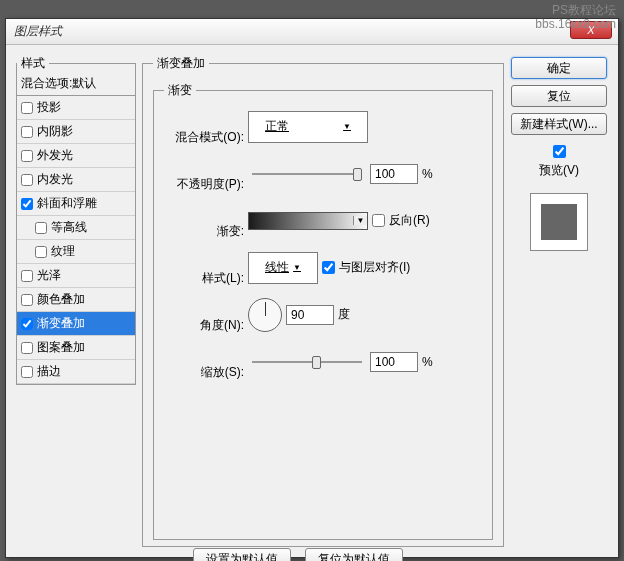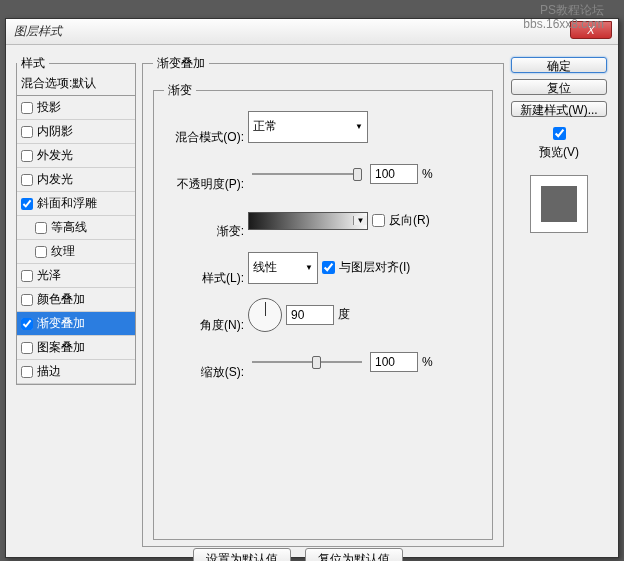--- a/index.html
+++ b/index.html
@@ -1,17 +1,17 @@
 <!DOCTYPE html>
 <html><head>
 <meta charset="utf-8">
 <style>
 * { box-sizing: border-box; margin: 0; padding: 0; font-family: "Microsoft YaHei", SimSun, sans-serif; font-size: 12px; }
 body { background: #5a5a5a; width: 624px; height: 561px; position: relative; }
-.watermark { position: absolute; top: 3px; right: 20px; font-size: 11px; color: #888; text-align: right; line-height: 1.2; z-index: 100; }
+.watermark { position: absolute; top: 3px; right: 8px; font-size: 11px; color: #888; text-align: right; line-height: 1.2; z-index: 100; }
 .dialog { position: absolute; top: 18px; left: 5px; width: 614px; height: 540px; background: #f0f0f0; border: 1px solid #333; box-shadow: 2px 2px 5px rgba(0,0,0,0.4); }
 .titlebar { height: 26px; background: linear-gradient(#fdfdfd, #e8e8e8); border-bottom: 1px solid #bbb; display: flex; align-items: center; padding-left: 8px; position: relative; font-style: italic; }
 .titlebar-title { font-size: 12px; color: #333; }
 .close-btn { position: absolute; right: 6px; top: 2px; width: 42px; height: 18px; background: linear-gradient(#e07070, #c83030); border: 1px solid #8a2020; border-radius: 0 0 3px 3px; color: #fff; display: flex; align-items: center; justify-content: center; font-size: 11px; cursor: pointer; }
 .body { padding: 10px; display: flex; gap: 6px; height: calc(100% - 26px); }
 .styles-panel { width: 120px; }
 .styles-panel fieldset { border: 1px solid #999; padding: 0; }
 .styles-panel legend { padding: 0 4px; font-size: 12px; }
 .style-list { }
 .style-item { padding: 3px 4px; display: flex; align-items: center; gap: 4px; cursor: pointer; border-bottom: 1px solid #d0d0d0; }
@@ -19,36 +19,36 @@
 .style-item.header { background: #f0f0f0; border-bottom: 1px solid #999; }
 .style-item.selected { background: #2b7de0; color: #fff; }
 .style-item input[type=checkbox] { width: 12px; height: 12px; }
 .main-panel { flex: 1; }
 .main-panel fieldset { border: 1px solid #999; padding: 8px 10px; height: 100%; }
 .main-panel legend { padding: 0 4px; }
 .inner-fieldset { border: 1px solid #999; padding: 10px 12px 16px; margin-top: 2px; }
 .inner-fieldset legend { padding: 0 4px; }
 .form-row { display: flex; align-items: center; margin-bottom: 8px; gap: 4px; }
 .form-label { width: 80px; text-align: right; margin-top: 22px; }
-.select { border: 1px solid #7a7a7a; background: #fff; height: 32px; padding: 1px 4px; }
+.select { border: 1px solid #7a7a7a; background: #fff; height: 32px; padding: 1px 16px; text-decoration: underline; }
 .select-wide { width: 120px; display: flex; align-items: center; justify-content: space-between; }
 .select-med { width: 70px; display: flex; align-items: center; justify-content: space-between; }
 .arrow { font-size: 8px; }
 .num-input { width: 48px; height: 20px; border: 1px solid #7a7a7a; padding: 1px 4px; text-align: left; background: #fff; }
 .slider-track { width: 110px; height: 2px; background: #999; position: relative; margin: 0 4px; }
 .slider-thumb { position: absolute; top: -5px; width: 9px; height: 13px; background: #e8e8e8; border: 1px solid #666; border-radius: 2px; }
 .gradient-preview { width: 120px; height: 18px; border: 1px solid #555; background: linear-gradient(to right, #1a1a1a, #fafafa); display: flex; align-items: center; justify-content: flex-end; }
 .gradient-preview .arrow { background: #eee; border-left: 1px solid #888; width: 14px; text-align: center; }
 .angle-dial { width: 34px; height: 34px; border: 1px solid #666; border-radius: 50%; background: #f8f8f8; position: relative; }
 .angle-dial::after { content: ""; position: absolute; left: 50%; top: 3px; width: 1px; height: 14px; background: #333; }
 .cb { width: 13px; height: 13px; }
 .btn-row { display: flex; gap: 14px; margin-top: 8px; margin-left: 40px; }
 .btn { border: 1px solid #888; background: linear-gradient(#fdfdfd, #e5e5e5); border-radius: 3px; padding: 2px 12px; height: 22px; cursor: pointer; }
 .right-panel { width: 98px; display: flex; flex-direction: column; gap: 6px; align-items: center; padding-top: 2px; }
-.rbtn { width: 96px; height: 16px; border: 1px solid #777; background: linear-gradient(#fdfdfd, #e5e5e5); border-radius: 3px; cursor: pointer; }
+.rbtn { width: 96px; height: 22px; border: 1px solid #777; background: linear-gradient(#fdfdfd, #e5e5e5); border-radius: 3px; cursor: pointer; }
 .rbtn.primary { border: 1px solid #3a7fd0; box-shadow: 0 0 2px #5a9fe8; }
 .preview-row { display: flex; align-items: center; gap: 4px; margin-top: 4px; flex-direction: column; }
 .preview-swatch { width: 58px; height: 58px; border: 1px solid #888; background: #fff; display: flex; align-items: center; justify-content: center; margin-top: 8px; }
 .preview-swatch-inner { width: 36px; height: 36px; background: #666; }
 </style>
 </head>
 <body>
 
 <div class="watermark">
   <div>PS教程论坛</div>

